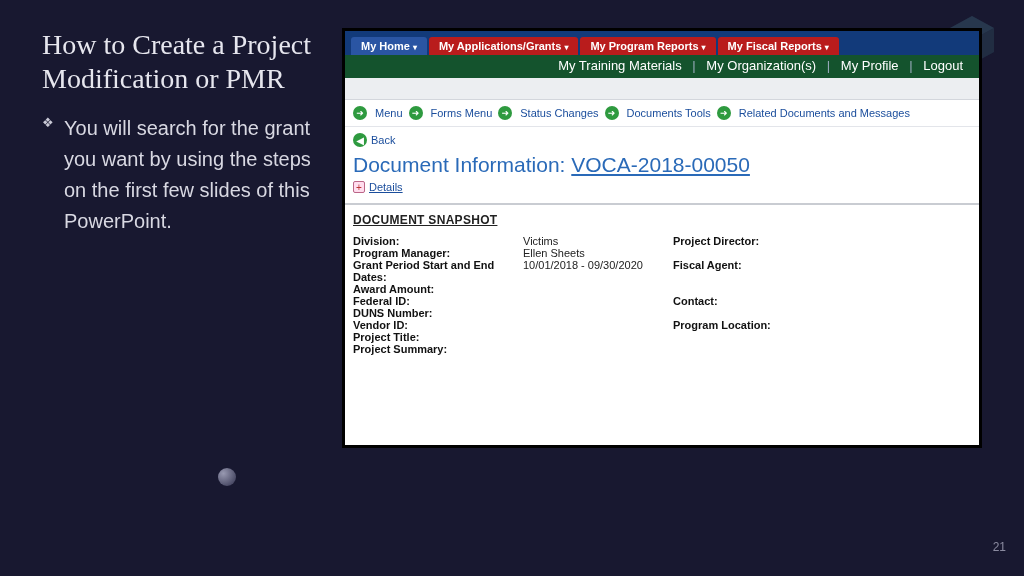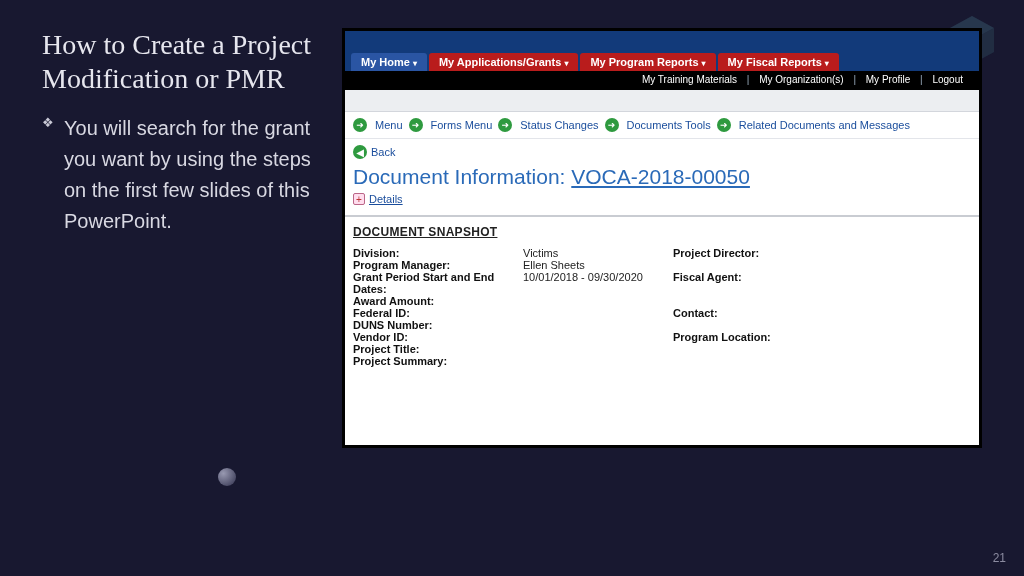--- a/index.html
+++ b/index.html
@@ -62,40 +62,40 @@
     font-size: 11px;
     position: relative;
     overflow: hidden;
   }
   
   .tabstrip {
     background: #123a7a;
     display: flex;
     align-items: flex-end;
     padding: 4px 24px 0 6px;
-    height: 40px;
+    height: 24px;
     gap: 2px;
     font-size: 11px;
     font-weight: bold;
     color: #fff;
   }
   .tab {
     padding: 3px 10px 3px 10px;
     background: #b91c1c;
     border-top-left-radius: 3px;
     border-top-right-radius: 3px;
     cursor: pointer;
   }
   .tab.active { color: #fff; background: #2a55a3; }
   .tab-drop { font-size: 8px; margin-left: 3px; }
   .utilbar {
-    background: #000000;
+    background: #14532d;
     color: #fff;
     text-align: right;
-    font-size: 10px;
+    font-size: 13px;
     padding: 3px 10px 5px 10px;
   }
   .utilbar span { margin: 0 6px; cursor: pointer; }
   .utilbar .sepchr { color: #9ab; margin: 0 1px; }
   .graybar {
     background: #eceef1;
     height: 22px;
     border-bottom: 1px solid #d3d6dc;
   }
   .menurow {
@@ -161,21 +161,21 @@
     grid-template-columns: 170px 150px 120px auto;
     row-gap: 0;
     font-size: 11px;
     color: #222;
   }
   .lbl { font-weight: bold; color:#111; font-size:11px; }
   .val { color:#222; }
   .slide-num {
     position: absolute;
     right: 18px;
-    bottom: 11px;
+    bottom: 22px;
     font-size: 12px;
     color: #8b8ba0;
   }
   .corner-deco {
     position: absolute;
     top: 12px; right: 22px;
     width: 60px; height: 60px;
     opacity: .55;
   }
   .moon {

